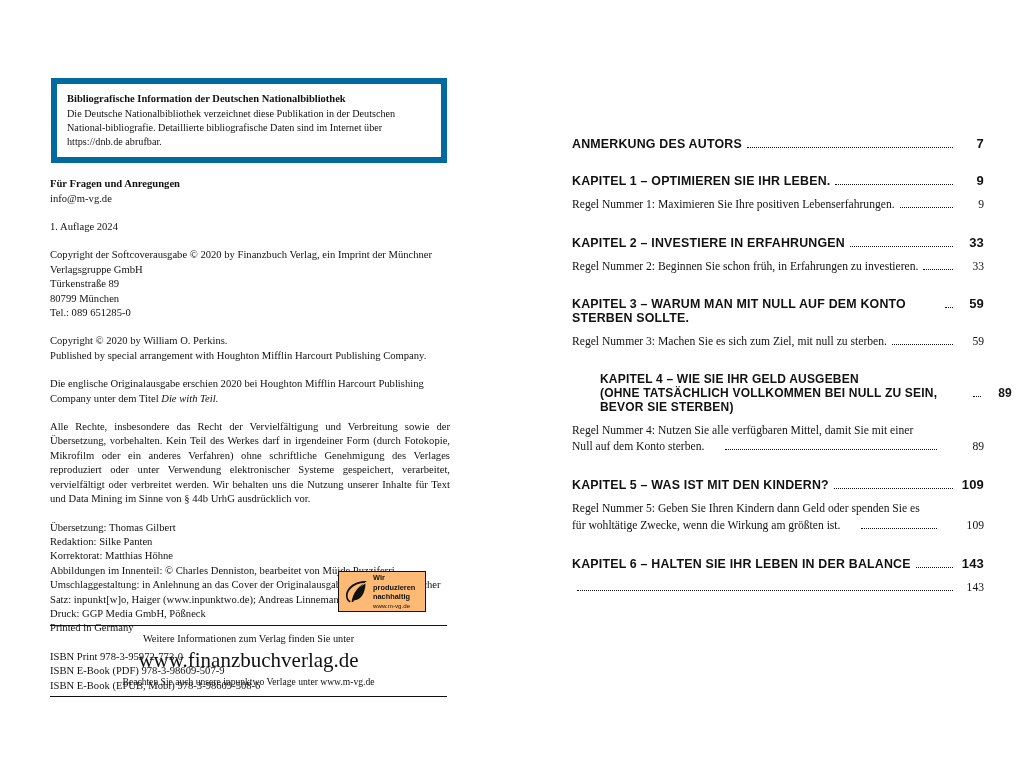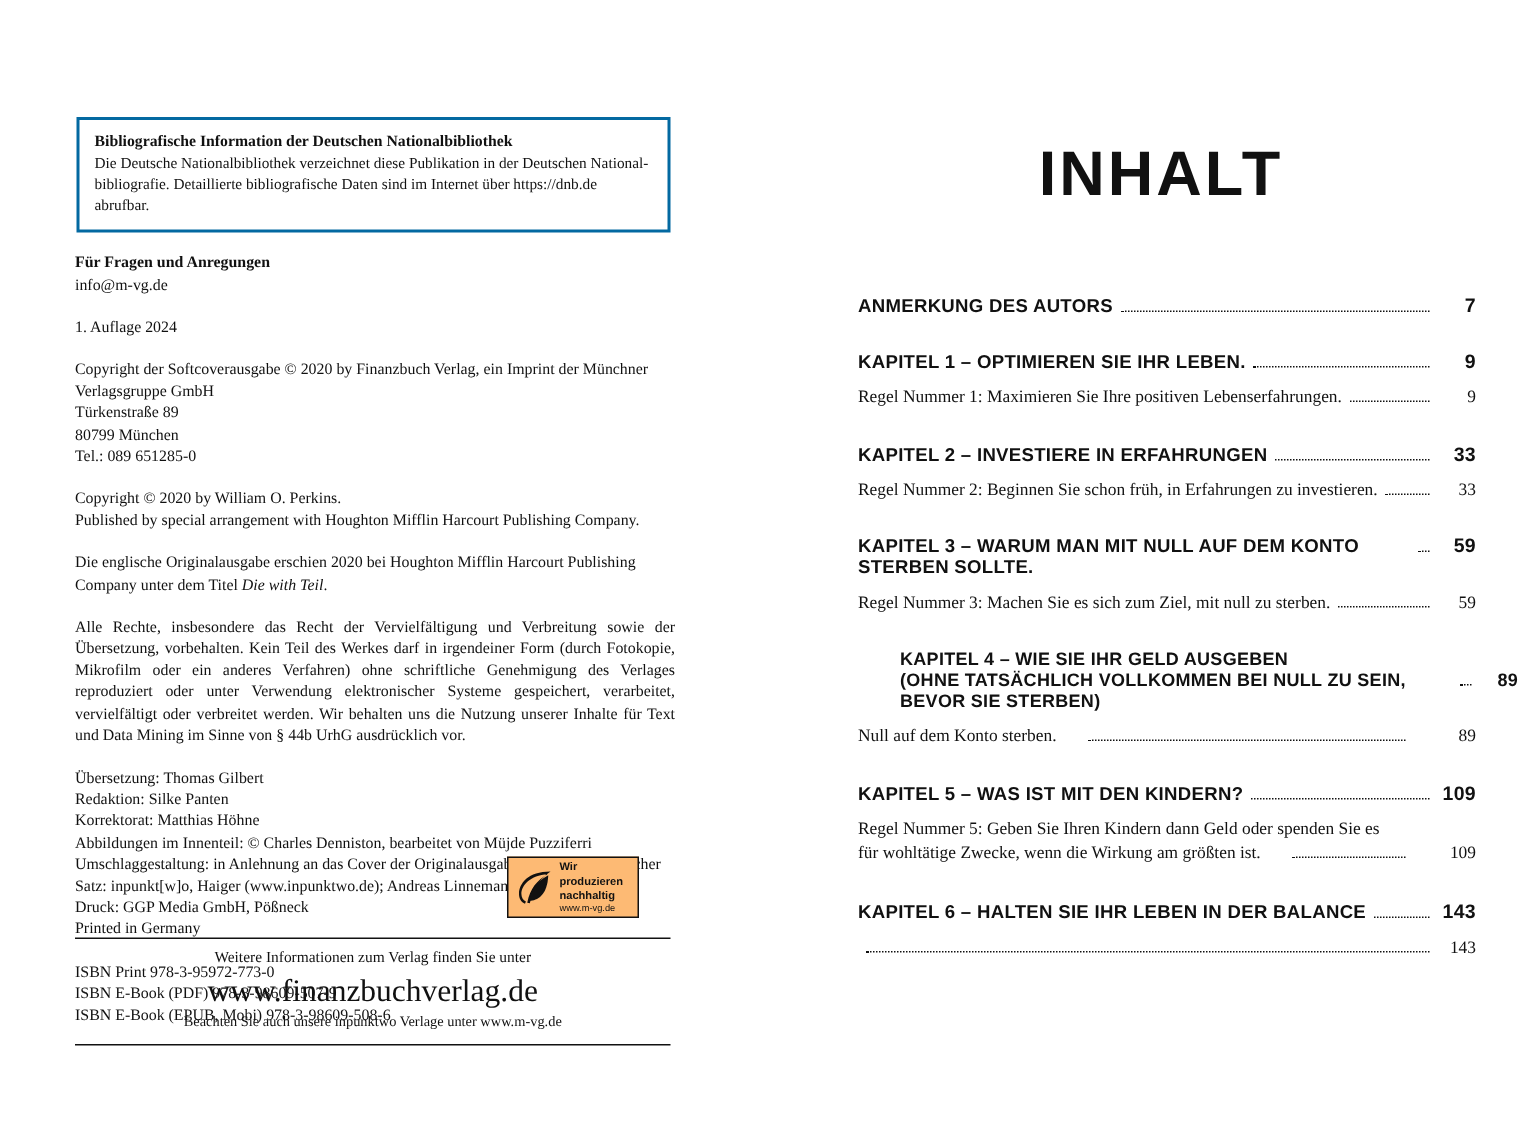--- a/index.html
+++ b/index.html
@@ -20,21 +20,21 @@
     display: flex;
   }
   
   .left-page {
     width: 510px;
     height: 763px;
     position: relative;
     padding: 78px 60px 40px 50px;
   }
   .imprint-box {
-    border: 2px solid #0369a1;
+    border: 6px solid #0369a1;
     padding: 8px 10px 9px 10px;
     margin-left: 1px;
     width: 396px;
   }
   .imprint-box .ib-title {
     font-weight: bold;
     font-size: 10.5px;
     line-height: 1.35;
     margin-bottom: 1px;
   }
@@ -250,21 +250,20 @@
 
     <div class="pub-box">
       <div class="pb-top">Weitere Informationen zum Verlag finden Sie unter</div>
       <div class="pb-main">www.finanzbuchverlag.de</div>
       <div class="pb-bottom">Beachten Sie auch unsere inpunktwo Verlage unter www.m-vg.de</div>
     </div>
 
   </div>
 
   <div class="right-page">
-    <div class="toc-title">INHALT</div>
     <div class="toc" id="toc-list">
         <div class="row chap-row first">
           <span class="label">ANMERKUNG DES AUTORS</span>
           <span class="dots"></span>
           <span class="pageno">7</span>
         </div>
         <div class="row chap-row">
           <span class="label">KAPITEL 1 – OPTIMIEREN SIE IHR LEBEN.</span>
           <span class="dots"></span>
           <span class="pageno">9</span>
@@ -296,20 +295,21 @@
         </div>
         <div class="chap-two-line">
           <span class="line1">KAPITEL 4 – WIE SIE IHR GELD AUSGEBEN</span>
           <div class="line2row">
             <span>(OHNE TATSÄCHLICH VOLLKOMMEN BEI NULL ZU SEIN, BEVOR SIE STERBEN)</span>
             <span class="dots"></span>
             <span class="pageno">89</span>
           </div>
         </div>
         <div class="rule-multi">
+          <span class="line1">Regel Nummer 4: Nutzen Sie alle verfügbaren Mittel, damit Sie mit einer</span>
           <div class="line2row">
             <span>Null auf dem Konto sterben.</span>
             <span class="dots"></span>
             <span class="pageno">89</span>
           </div>
         </div>
         <div class="row chap-row">
           <span class="label">KAPITEL 5 – WAS IST MIT DEN KINDERN?</span>
           <span class="dots"></span>
           <span class="pageno">109</span>

